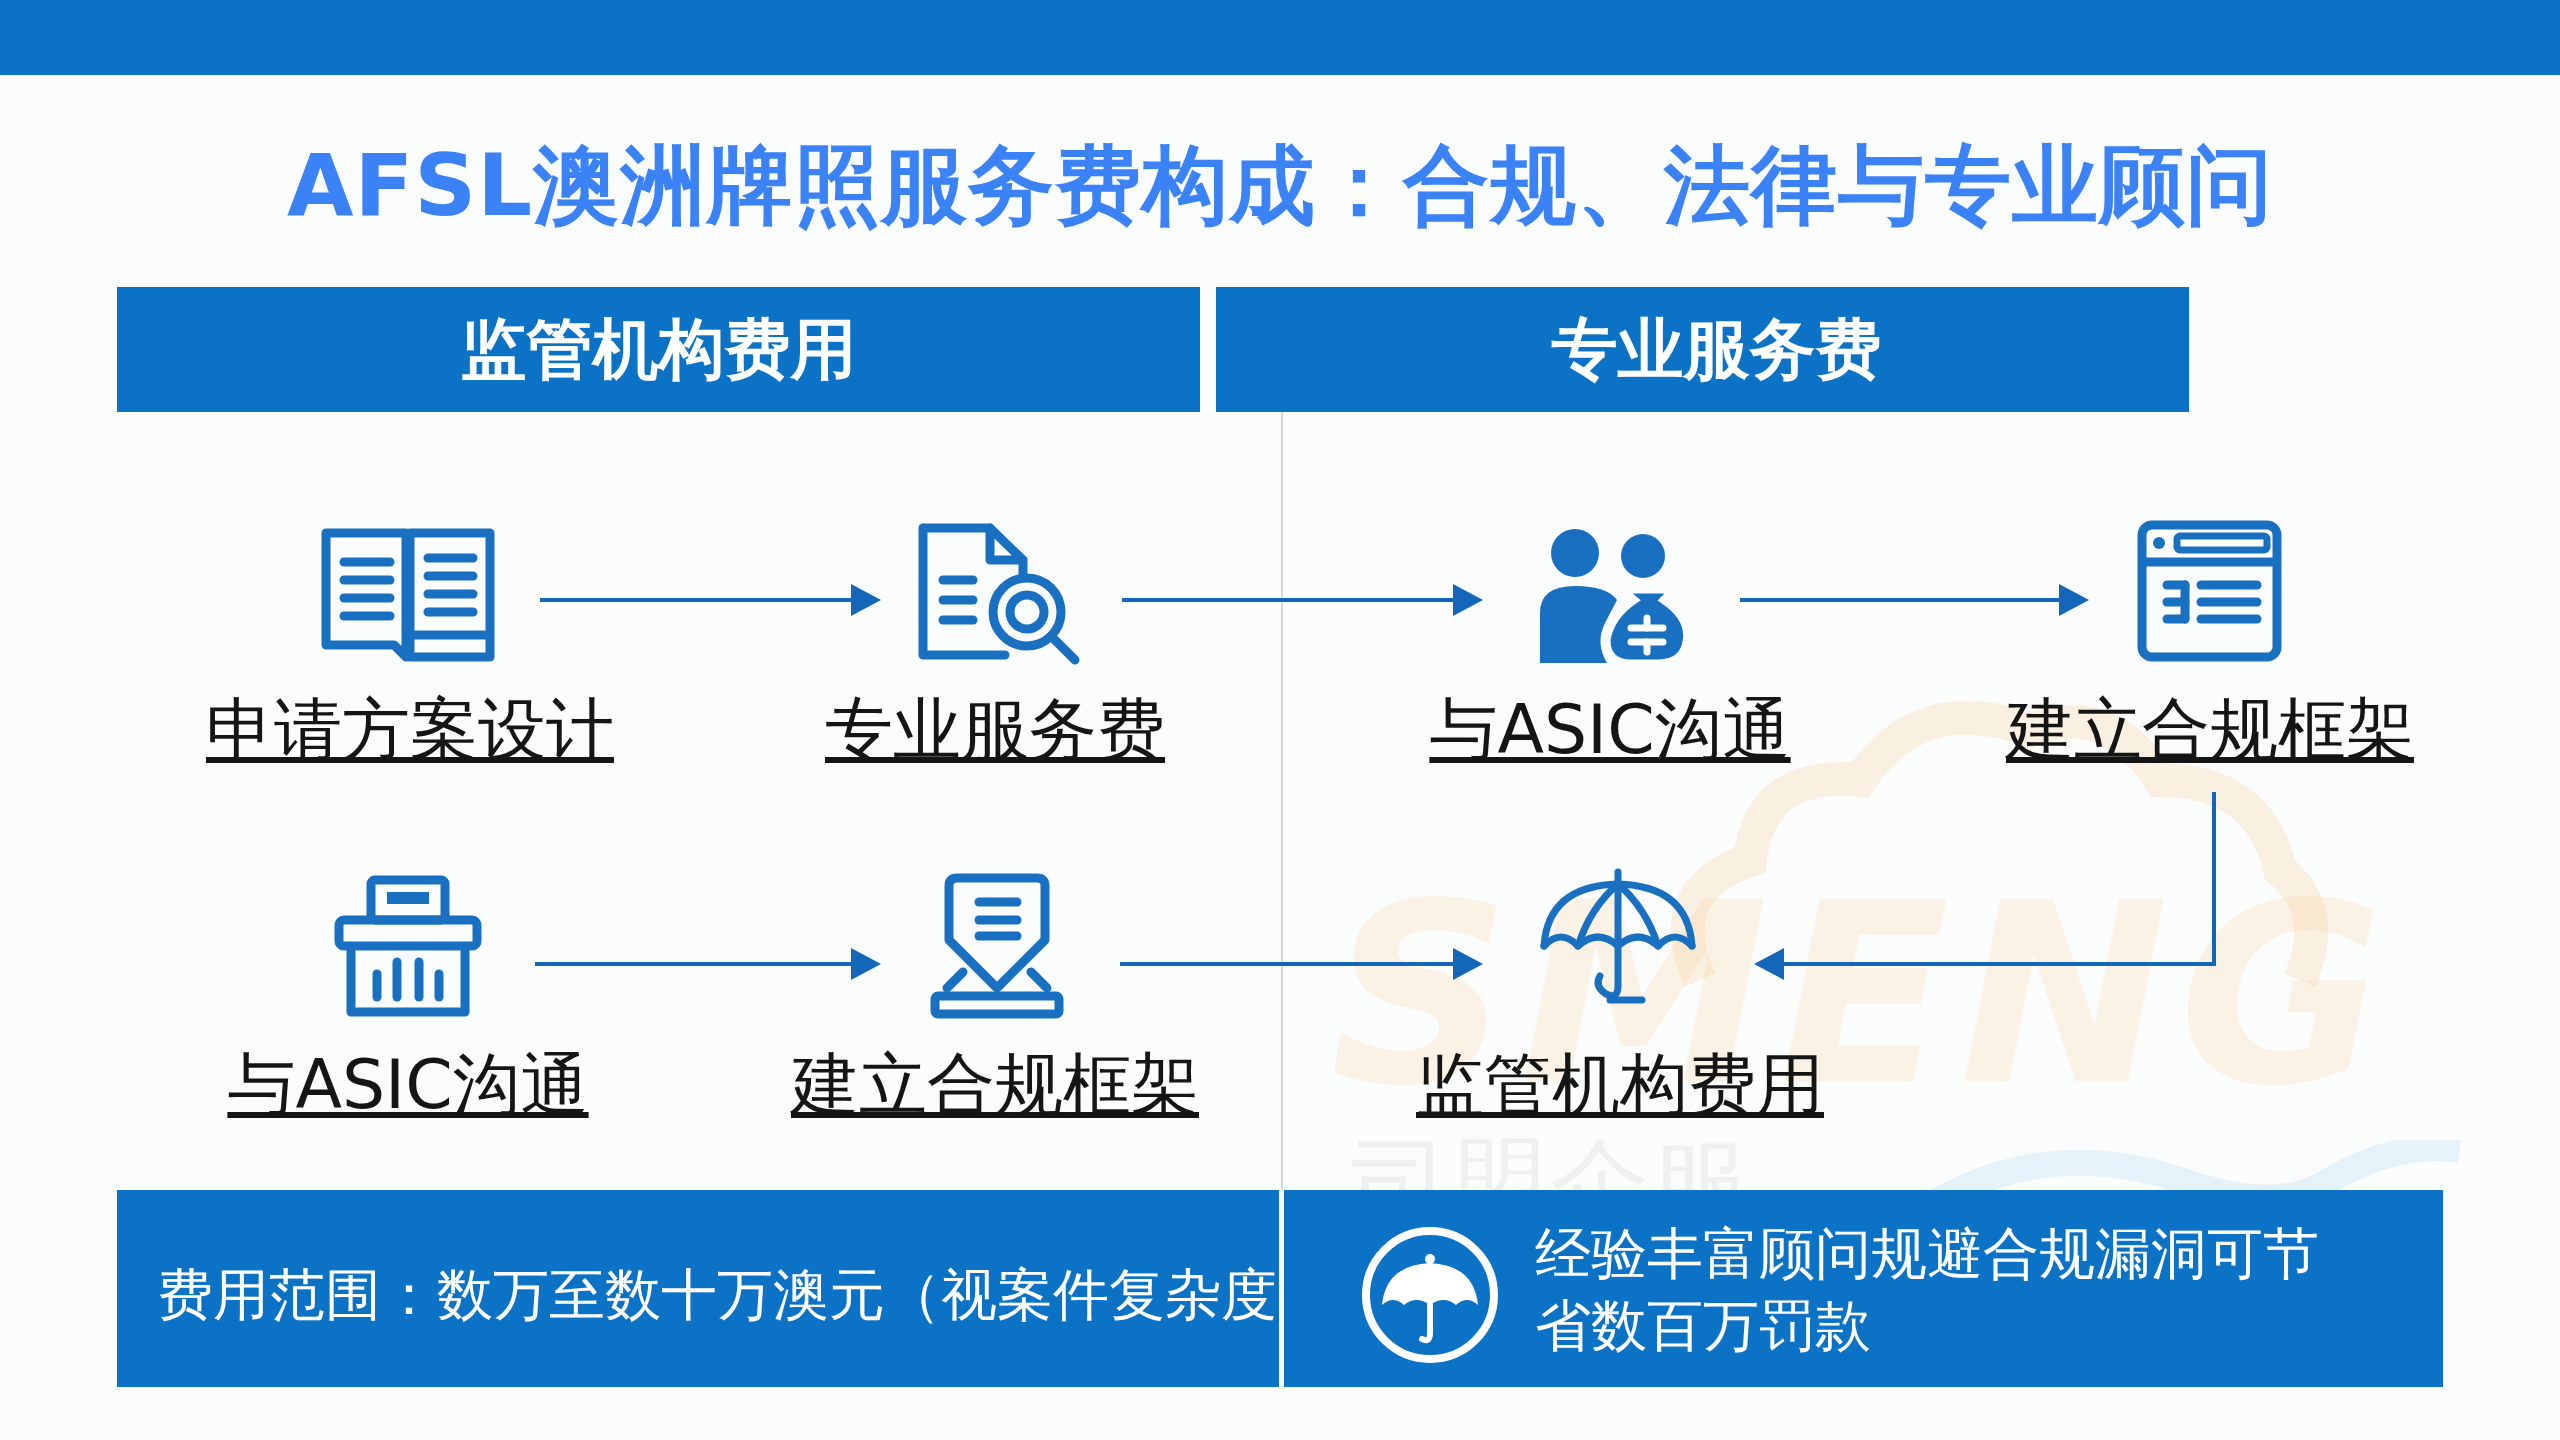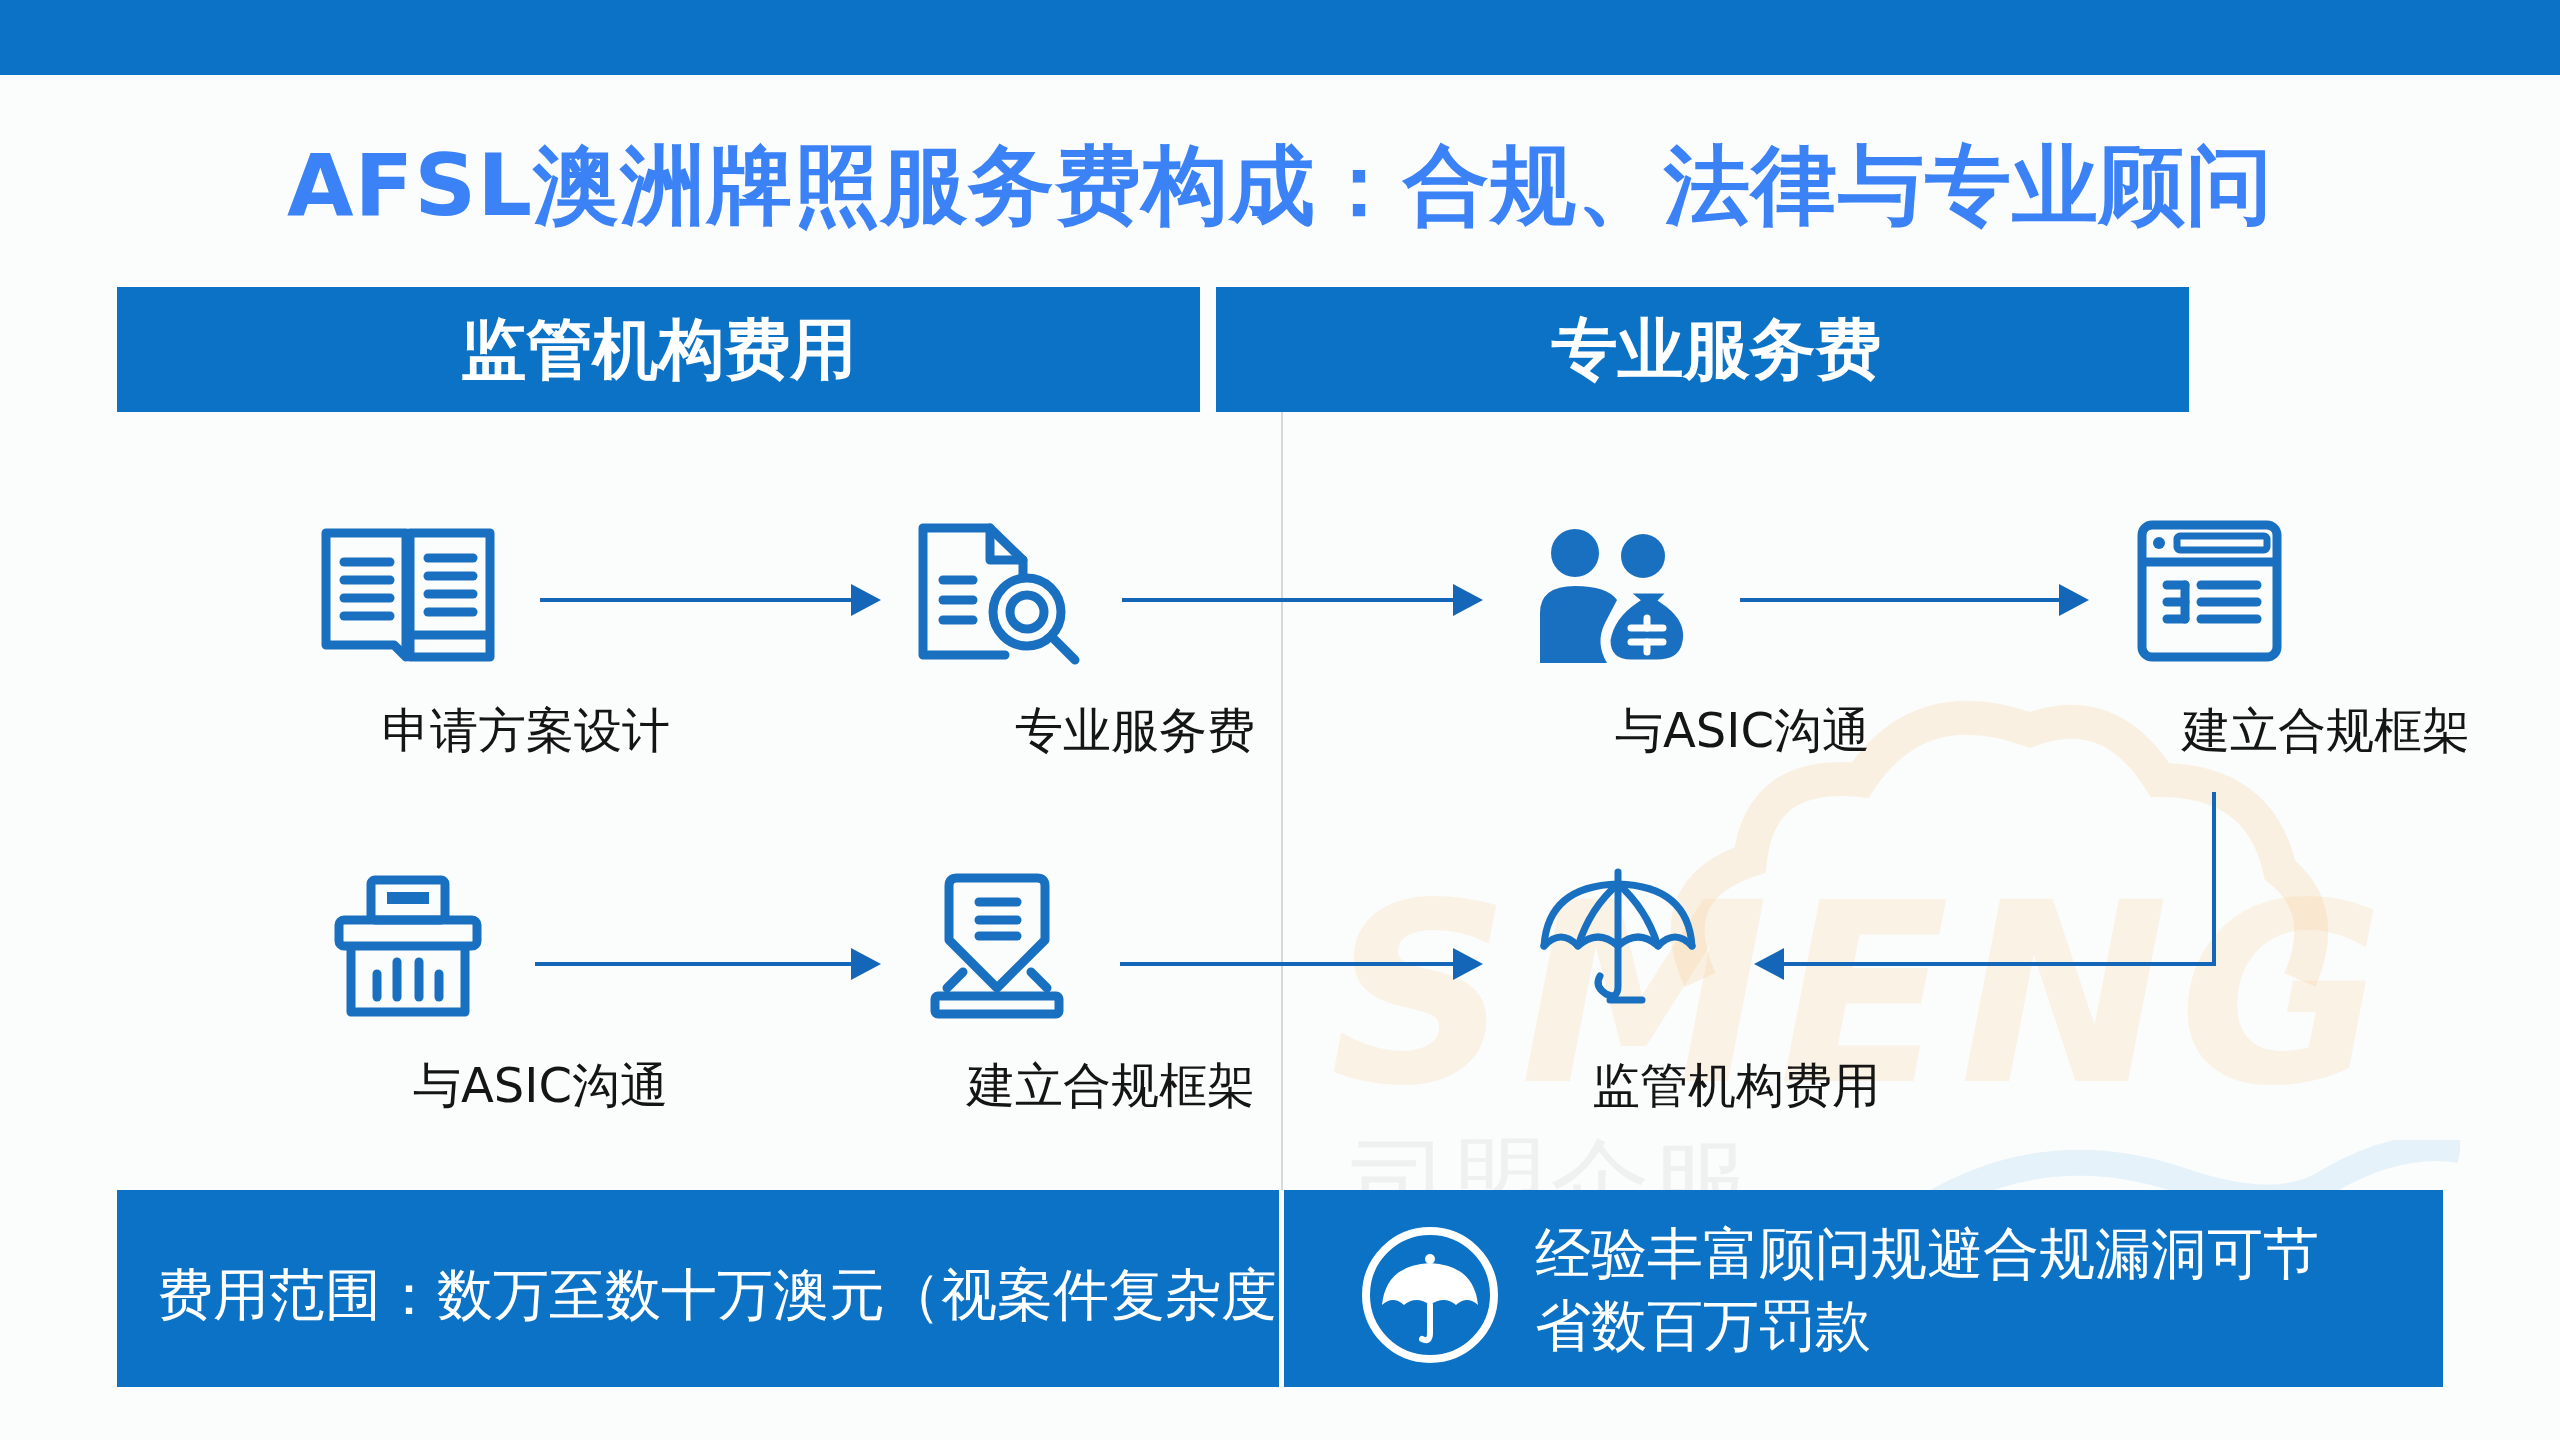--- a/index.html
+++ b/index.html
@@ -15,21 +15,21 @@
     left:0; top:125px; width:2560px; text-align:center;
     font-size:86px; font-weight:bold; color:#3b82f6; letter-spacing:1px;
     line-height:120px;
   }
   .panel-header {
     top:287px; height:125px; background:#0b72c6; color:#fff;
     font-size:66px; font-weight:bold; display:flex; align-items:center; justify-content:center;
   }
   .divider { left:1281px; top:412px; width:2px; height:778px; background:#d6d8da; }
   .label {
-    font-size:48px; color:#151515; text-align:right; width:520px; line-height:70px;
+    font-size:68px; color:#151515; text-align:center; width:520px; line-height:70px;text-decoration:underline;
   }
   .arrow { height:4px; background:#1467b8; }
   .arrow::after {
     content:""; position:absolute; right:-6px; top:-14px;
     border-left:30px solid #1467b8; border-top:16px solid transparent; border-bottom:16px solid transparent;
   }
   .arrow-left { height:4px; background:#1467b8; }
   .arrow-left::before {
     content:""; position:absolute; left:-6px; top:-14px;
     border-right:30px solid #1467b8; border-top:16px solid transparent; border-bottom:16px solid transparent;

